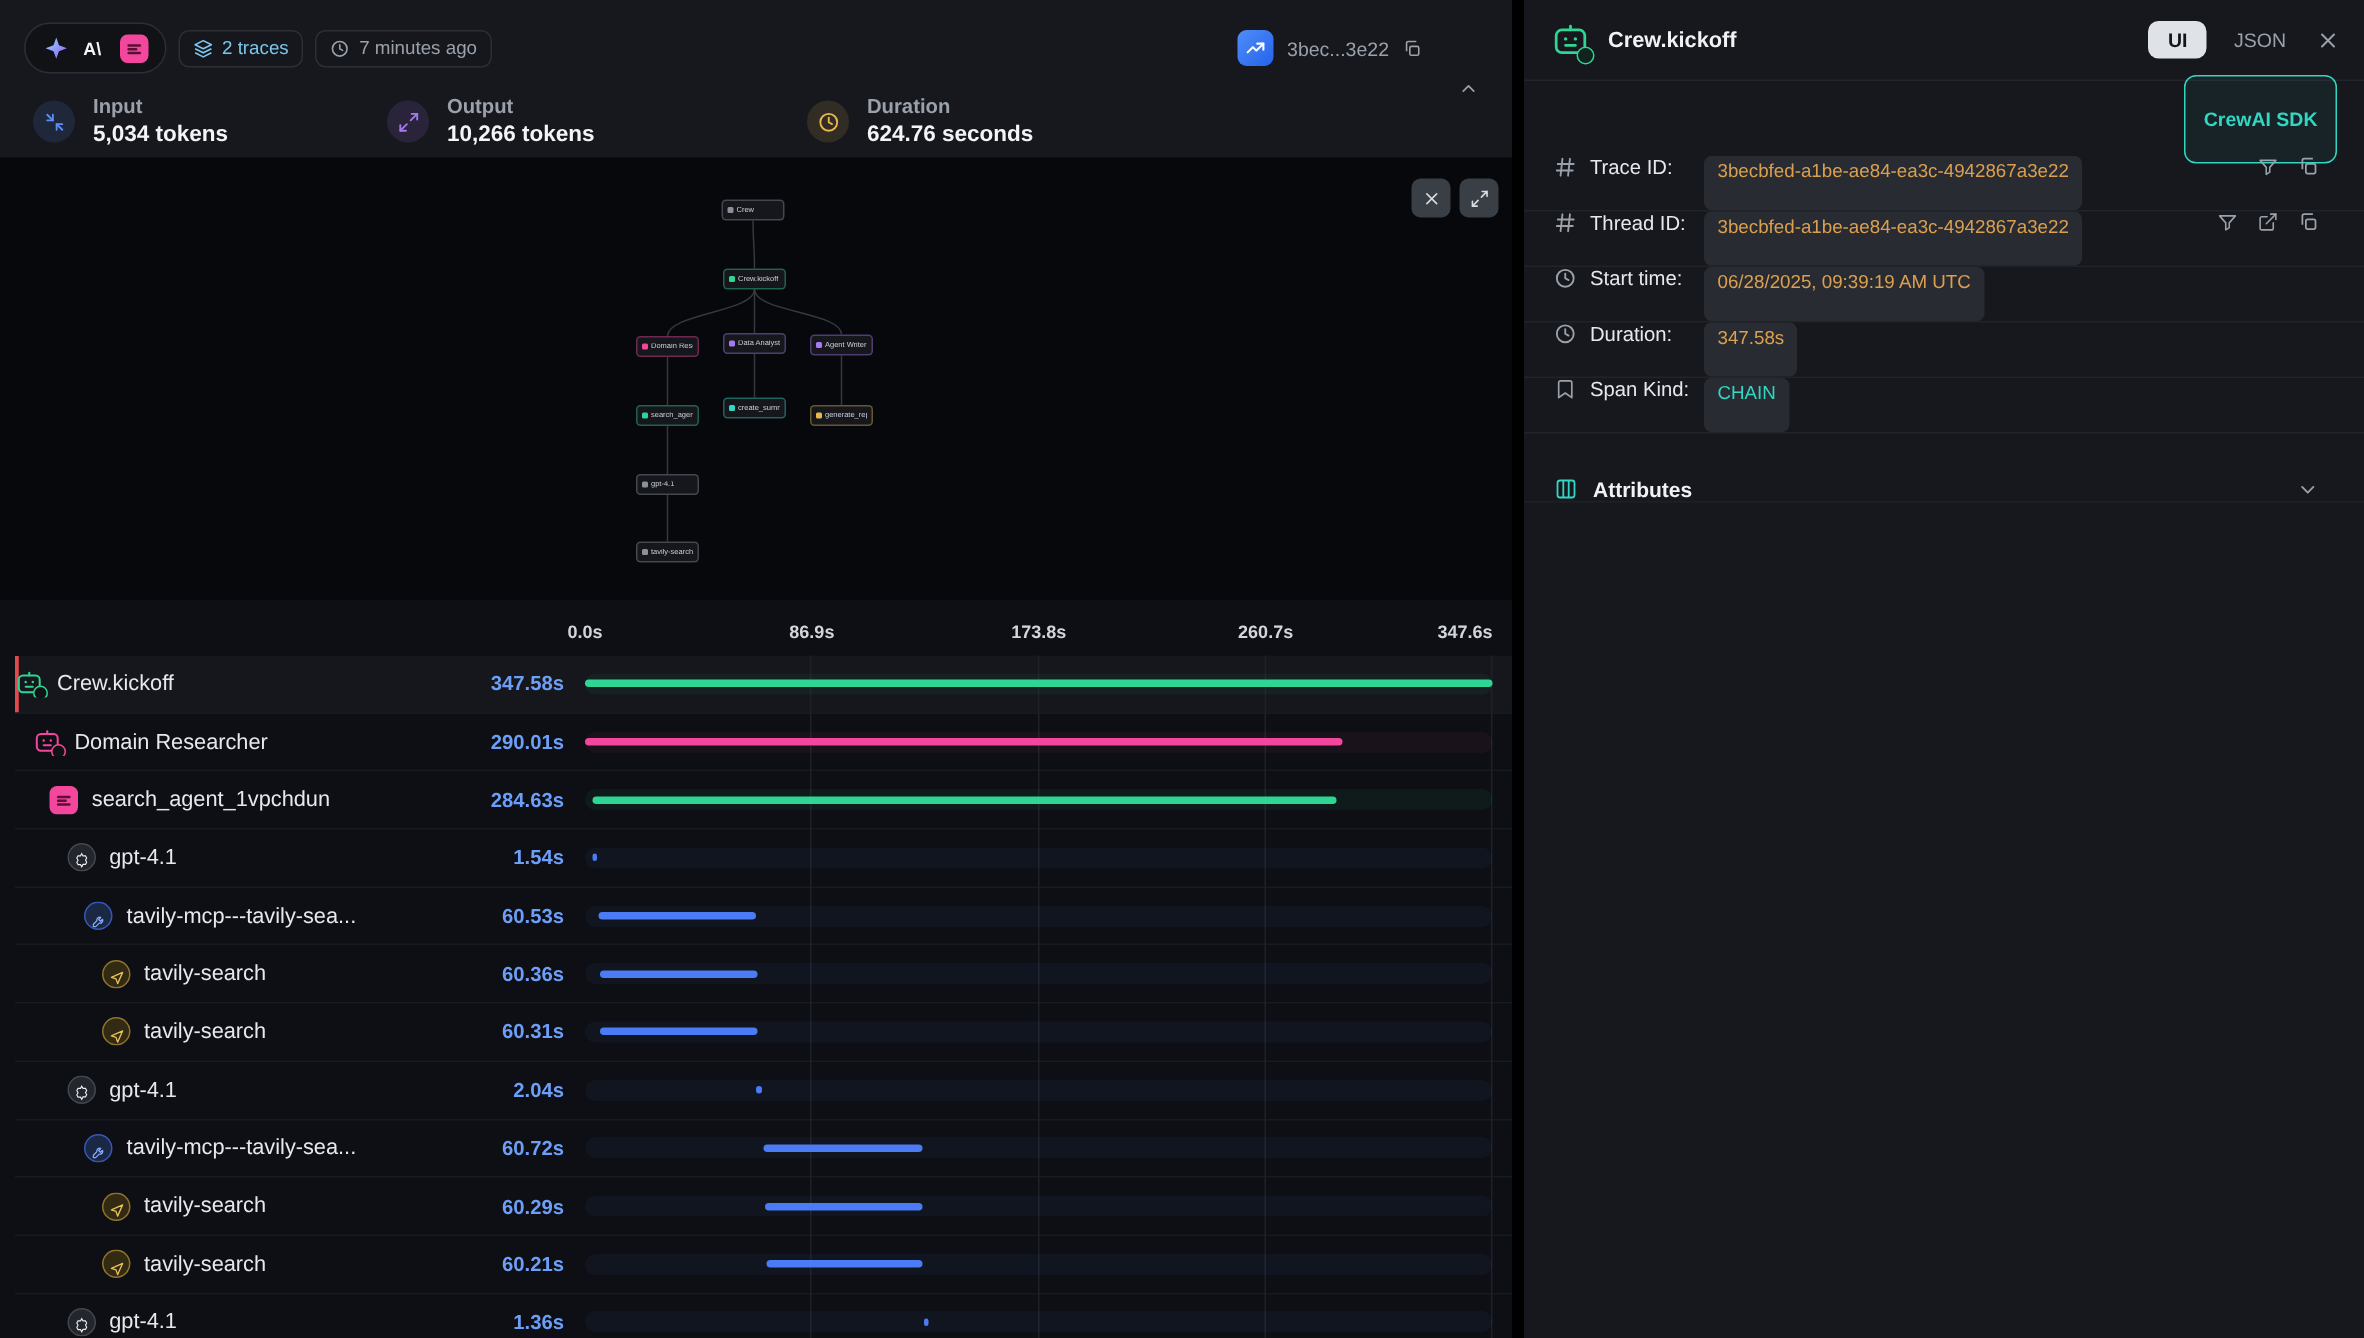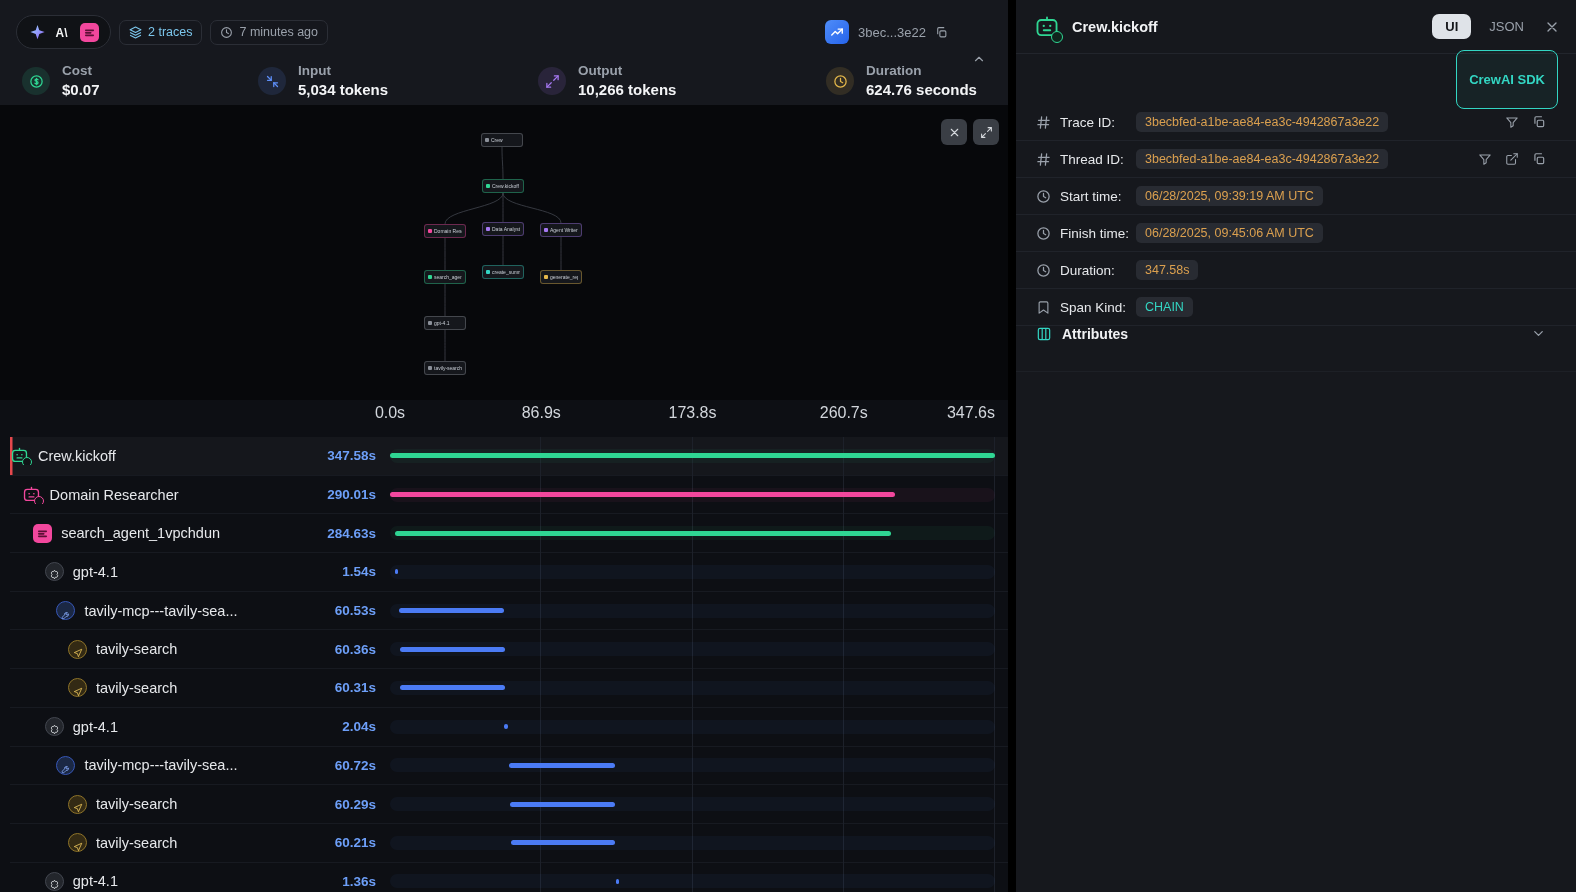--- a/index.html
+++ b/index.html
@@ -49,21 +49,21 @@
   .gchip{flex:0 0 4px;width:4px;height:4px;border-radius:1px}
   .gl{font-size:5px;line-height:1;color:#c9ced6;white-space:nowrap;overflow:hidden}
   .graph-controls{position:absolute;top:14px;right:9px;display:flex;gap:6px}
   .gbtn{width:26px;height:26px;border:none;border-radius:6px;background:#3a3e45;color:#d6d9de;
     display:inline-flex;align-items:center;justify-content:center;cursor:pointer}
   .gbtn svg{width:13px;height:13px}
 
   
   .timeline{position:relative;height:492px;background:#0d0f14}
   .axis{position:relative;height:37px;margin-left:390px;margin-right:13px}
-  .tick{position:absolute;top:4px;transform:translateX(-50%);font-size:16px;font-weight:normal;color:#d2d6dc;white-space:nowrap}
+  .tick{position:absolute;top:14px;transform:translateX(-50%);font-size:12px;font-weight:bold;color:#d2d6dc;white-space:nowrap}
   .tick.end{right:0;left:auto;transform:none}
   .grid{position:absolute;left:390px;right:13px;top:37px;bottom:0;pointer-events:none}
   .gline{position:absolute;top:0;bottom:0;width:1px;background:#1d212a}
   .rows{height:455px;overflow:hidden;padding-left:10px}
   .trow{display:flex;align-items:center;height:38.7px;border-bottom:1px solid #171a21;cursor:pointer}
   .trow.selected{box-shadow:inset 2.5px 0 0 #e5484d;background:rgba(255,255,255,.035)}
   .tname{flex:0 0 380px;display:flex;align-items:center;gap:9px;overflow:hidden}
   .nm{font-size:14.5px;color:#e6e8eb;white-space:nowrap;overflow:hidden;text-overflow:ellipsis}
   .dur{margin-left:auto;padding-right:14px;font-size:13.5px;font-weight:bold;color:#6d9ff8;white-space:nowrap}
   .tbar{position:relative;flex:1;height:100%;margin-right:13px}
@@ -91,28 +91,28 @@
     border-radius:50%;background:#10231c;border:1px solid currentColor}
   .panel-title{margin-left:12px;font-size:14.5px;font-weight:bold;color:#f1f2f4}
   .view-toggle{margin-left:auto;display:flex;}
   .pill-ui{border:none;border-radius:7px;background:#dfe3e8;color:#14161a;font-size:13px;font-weight:bold;
     padding:5px 13px;cursor:pointer;font-family:inherit}
   .json-btn{border:none;background:none;color:#9aa1ab;font-size:13px;margin-left:18px;cursor:pointer;font-family:inherit}
   .close-panel{width:16px;height:16px;color:#9aa1ab;margin-left:20px;cursor:pointer}
   .sdk-row{height:50px;display:flex;align-items:center;justify-content:flex-end;padding-right:18px}
   .sdk-badge{color:#33d6c3;border:1px solid #33d6c3;background:rgba(51,214,195,.06);border-radius:8px;
     padding:21px 12px;font-size:13px;font-weight:bold}
-  .frow{height:37px;display:flex;align-items:center;padding:0 30px 0 20px;border-bottom:1px solid #20232a}
+  .frow{height:37px;display:flex;padding:0 30px 0 20px;border-bottom:1px solid #20232a}
   .ficn{width:15px;height:15px;color:#9aa1ab;flex:0 0 15px}
   .flabel{margin-left:9px;width:76px;font-size:13.5px;color:#e6e8eb;flex:0 0 76px}
   .fval{padding:3px 9px;background:#282b32;border-radius:5px;font-size:12.5px;color:#dba04f;cursor:pointer;white-space:nowrap}
   .fval.teal{color:#33d6c3}
   .facts{margin-left:auto;display:flex;gap:13px;color:#9aa1ab}
   .aicn{width:14px;height:14px;cursor:pointer}
-  .attr-row{height:46px;display:flex;align-items:flex-start;padding:0 30px 0 20px;border-bottom:1px solid #1d2026;cursor:pointer}
+  .attr-row{height:46px;display:flex;align-items:flex-end;padding:0 30px 0 20px;border-bottom:1px solid #1d2026;cursor:pointer}
   .attr-ic{width:16px;height:16px;color:#33d6c3}
   .attr-label{margin-left:10px;font-size:14px;font-weight:bold;color:#f1f2f4}
   .attr-chev{margin-left:auto;width:15px;height:15px;color:#9aa1ab}
 </style>
 </head>
 <body>
 
 <div class="app">
 
   <div class="left">
@@ -174,32 +174,20 @@
           <span class="short-id">3bec...3e22</span>
           <span class="icn copy-sm" id="ic-copy-top">
               <svg viewBox="0 0 24 24" fill="none" stroke="currentColor" stroke-width="2">
                 <rect x="9" y="9" width="11" height="11" rx="2"></rect>
                 <path d="M5 15V5a2 2 0 0 1 2-2h10"></path>
               </svg>
             </span>
         </div>
       </div>
       <div class="stats" id="stats">
-          <div class="stat">
-     <span class="stat-ic" style="background:#2fd69322;color:#2fd693">
-              <svg viewBox="0 0 24 24" fill="none" stroke="currentColor" stroke-width="2" stroke-linecap="round">
-                <circle cx="12" cy="12" r="9"></circle>
-                <path d="M12 7v10M14.5 9.2c-.5-.8-1.4-1.2-2.5-1.2-1.5 0-2.5.8-2.5 1.9 0 2.6 5 1.4 5 4 0 1.2-1 2.1-2.5 2.1-1.2 0-2.1-.5-2.6-1.3"></path>
-              </svg>
-            </span>
-     <div class="stat-txt">
-       <div class="stat-label">Cost</div>
-       <div class="stat-value">$0.07</div>
-     </div>
-   </div>
           <div class="stat">
      <span class="stat-ic" style="background:#5d8ef722;color:#5d8ef7">
               <svg viewBox="0 0 24 24" fill="none" stroke="currentColor" stroke-width="2" stroke-linecap="round" stroke-linejoin="round">
                 <path d="M10 4v6H4"></path>
                 <path d="m4 4 6 6"></path>
                 <path d="M14 20v-6h6"></path>
                 <path d="m20 20-6-6"></path>
               </svg>
             </span>
      <div class="stat-txt">
@@ -583,32 +571,20 @@
      <span class="facts">
      </span>
    </div>
         <div class="frow">
      <span class="icn ficn">
             <svg viewBox="0 0 24 24" fill="none" stroke="currentColor" stroke-width="2" stroke-linecap="round">
               <circle cx="12" cy="12" r="9"></circle>
               <path d="M12 7v5l3.5 2"></path>
             </svg>
           </span>
-     <span class="flabel">Finish time:</span>
-     <span class="fval">06/28/2025, 09:45:06 AM UTC</span>
-     <span class="facts">
-     </span>
-   </div>
-        <div class="frow">
-     <span class="icn ficn">
-            <svg viewBox="0 0 24 24" fill="none" stroke="currentColor" stroke-width="2" stroke-linecap="round">
-              <circle cx="12" cy="12" r="9"></circle>
-              <path d="M12 7v5l3.5 2"></path>
-            </svg>
-          </span>
      <span class="flabel">Duration:</span>
      <span class="fval">347.58s</span>
      <span class="facts">
      </span>
    </div>
         <div class="frow">
      <span class="icn ficn">
             <svg viewBox="0 0 24 24" fill="none" stroke="currentColor" stroke-width="1.8" stroke-linejoin="round">
               <path d="M19 21l-7-5-7 5V5a2 2 0 0 1 2-2h10a2 2 0 0 1 2 2Z"></path>
             </svg>

